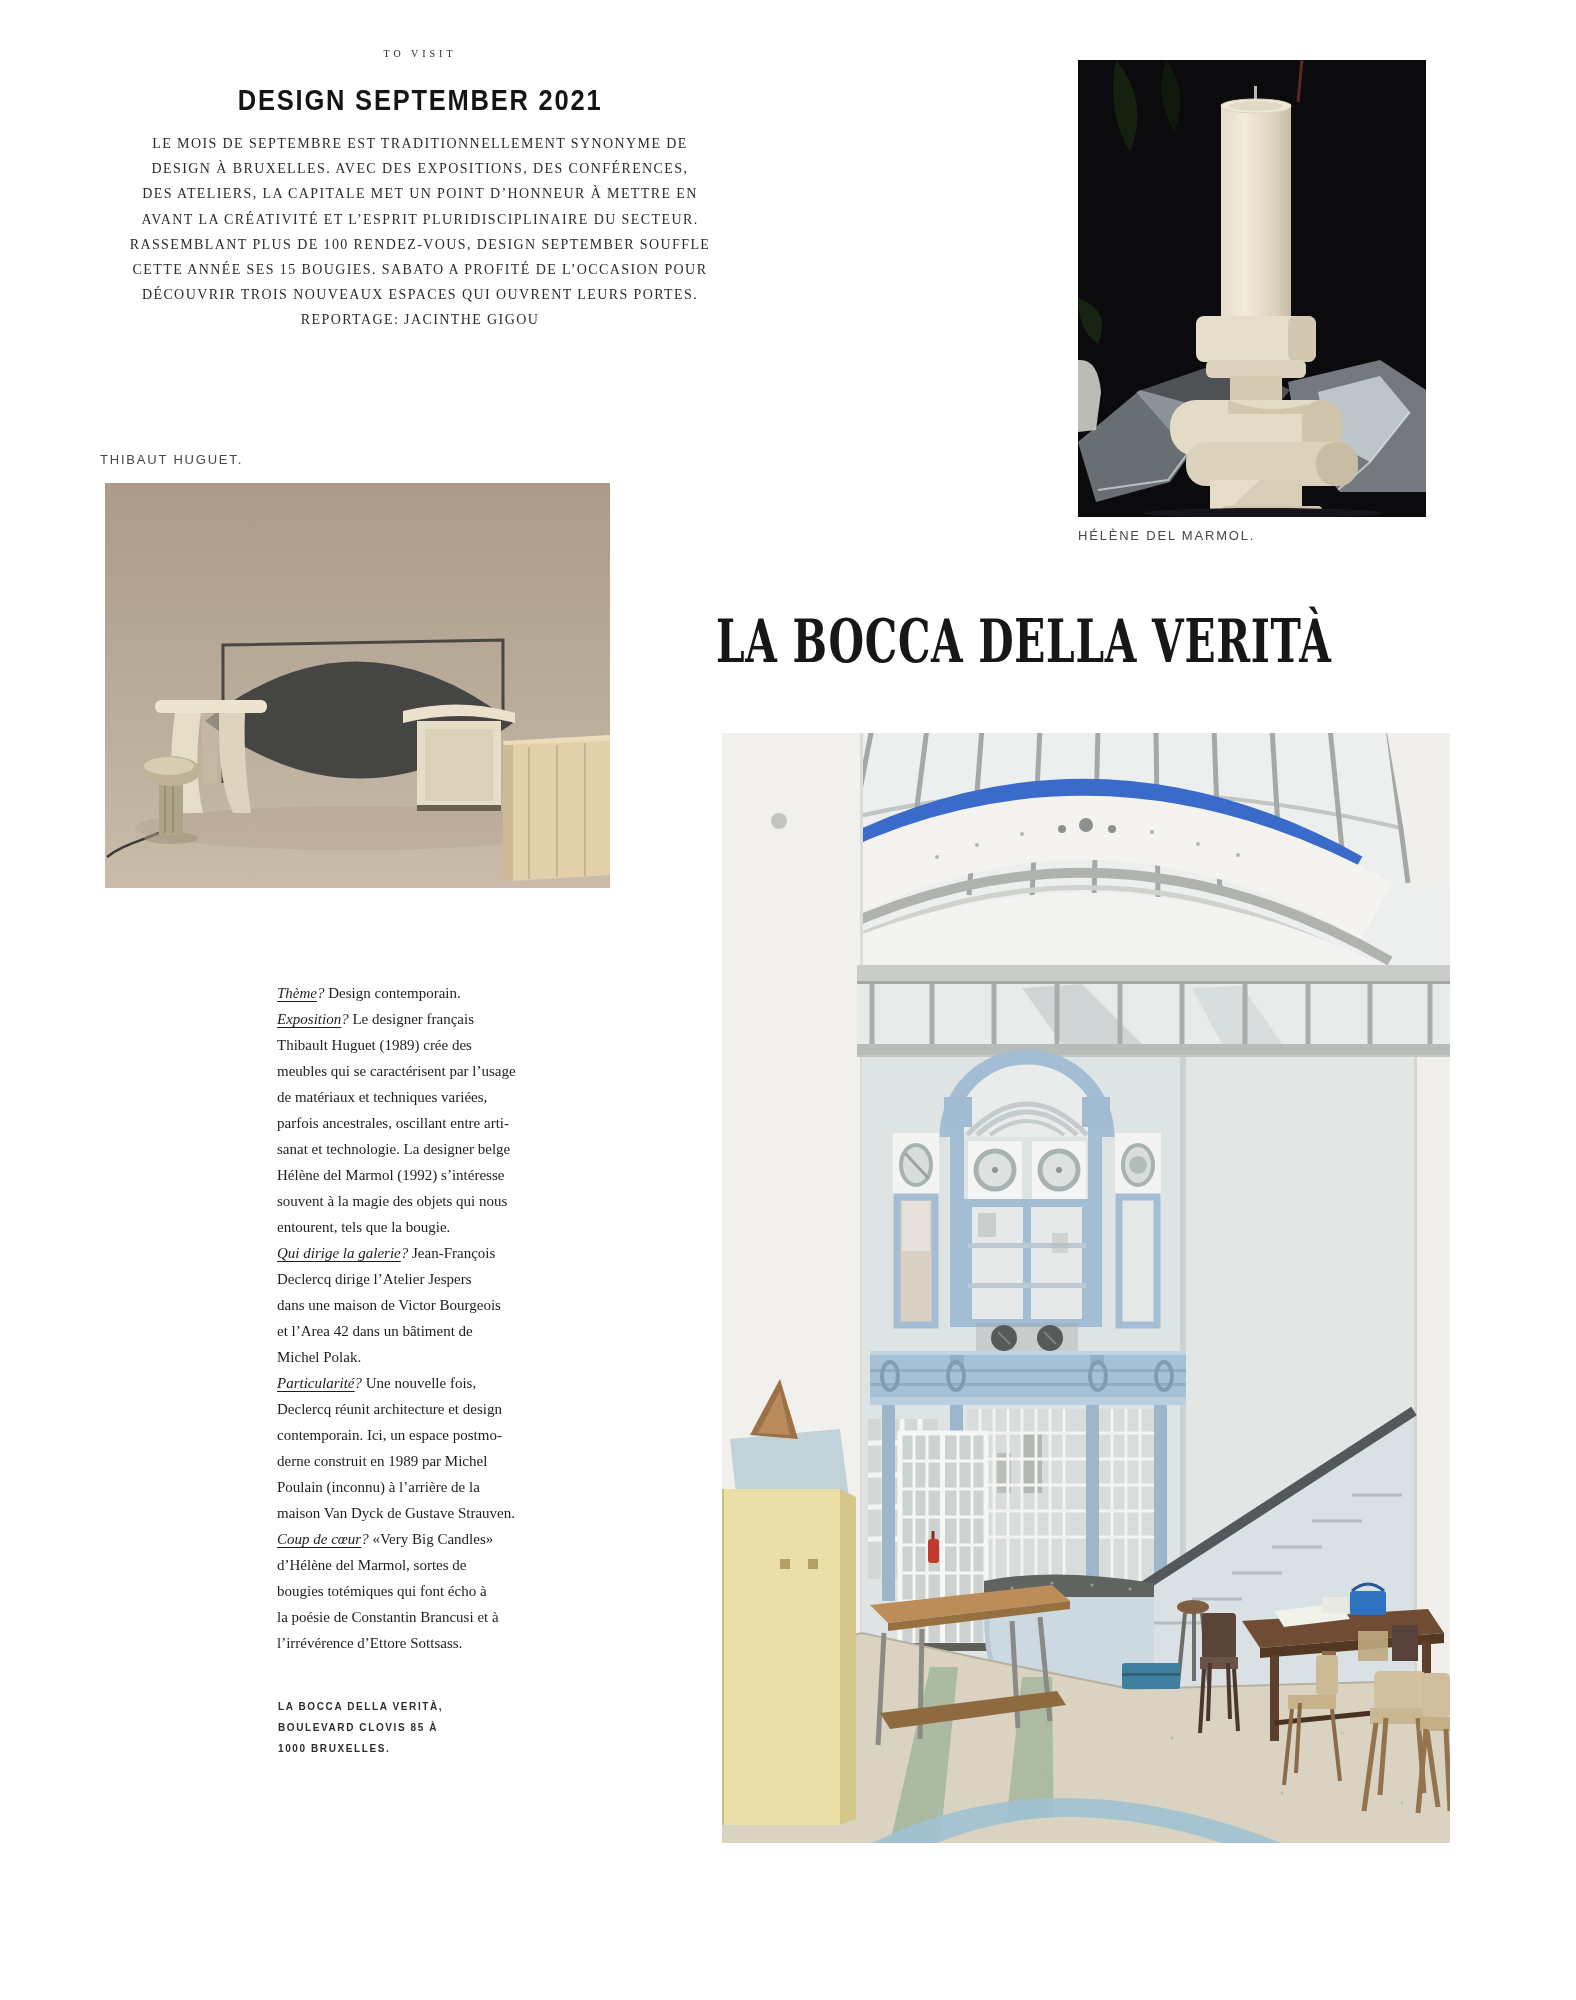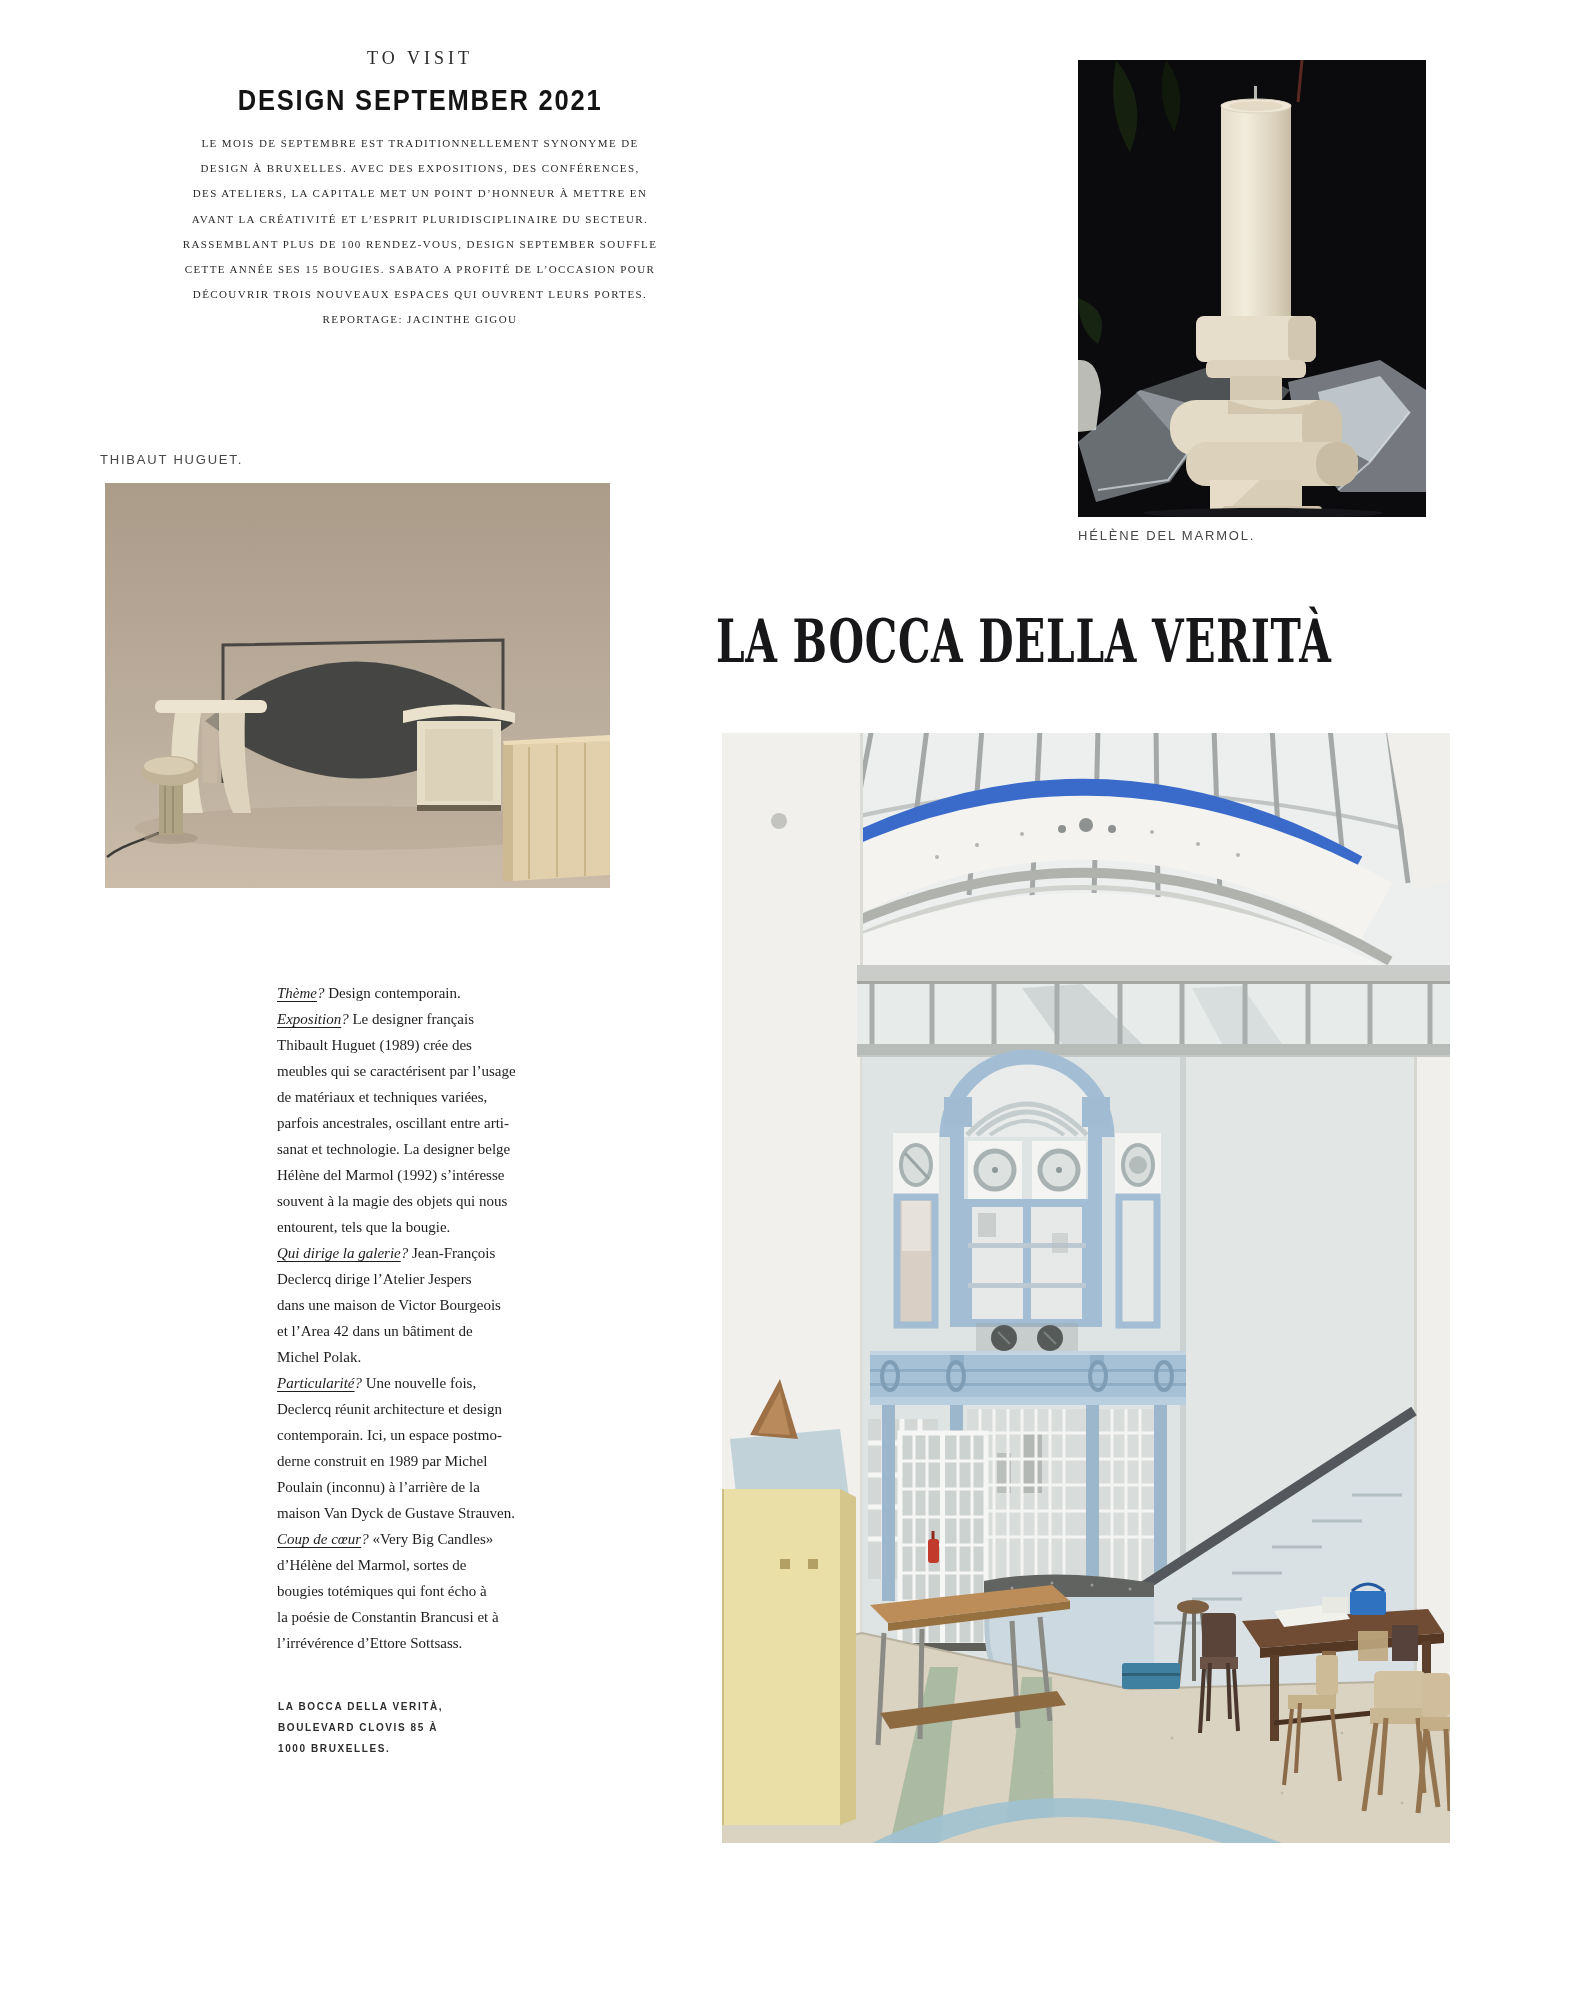--- a/index.html
+++ b/index.html
@@ -2,27 +2,27 @@
 <html><head>
 <meta charset="utf-8">
 <style>
   html,body{margin:0;padding:0;background:#ffffff;}
   .page{position:relative;width:1576px;height:2000px;background:#ffffff;overflow:hidden;
         font-family:"Liberation Serif",serif;color:#1c1c1c;}
   .abs{position:absolute;}
 
   
   .kicker{left:35px;top:48px;width:770px;text-align:center;
-          font-family:"Liberation Serif",serif;font-size:18px;letter-spacing:4px;color:#2a2a2a;}
+          font-family:"Liberation Serif",serif;font-size:10px;letter-spacing:4px;color:#2a2a2a;}
   .title{left:35px;top:84px;width:770px;text-align:center;}
   .title span{display:inline-block;transform:scaleX(.88);transform-origin:center;
           font-family:"Liberation Sans",sans-serif;font-weight:700;font-size:29px;
           letter-spacing:2px;color:#141414;white-space:nowrap;}
   .intro{left:35px;top:131px;width:770px;text-align:center;white-space:pre-line;
-          font-size:11px;line-height:25.2px;letter-spacing:1.4px;color:#2b2b2b;}
+          font-size:14px;line-height:25.2px;letter-spacing:1.4px;color:#2b2b2b;}
 
   
   .caption{font-family:"Liberation Sans",sans-serif;font-size:13px;letter-spacing:1.8px;color:#474747;}
 
   
   figure{margin:0;padding:0;}
   figure svg{display:block;}
 
   
   .headline{left:716px;top:606px;white-space:nowrap;}

